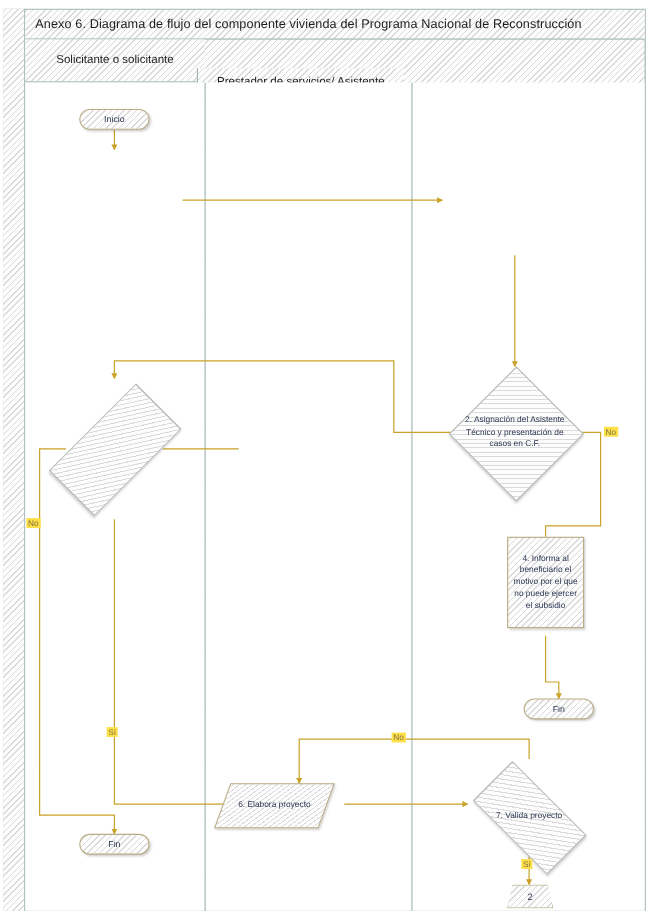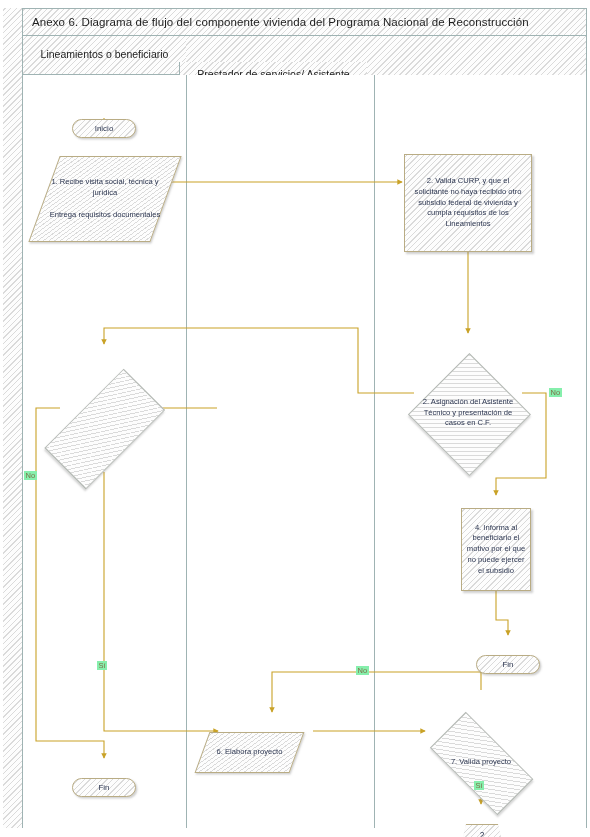--- a/index.html
+++ b/index.html
@@ -114,21 +114,20 @@
     position: absolute;
     box-sizing: border-box;
     display: flex;
     align-items: center;
     justify-content: center;
     text-align: center;
     color: #2b3550;
     font-size: 7.6px;
     line-height: 1.42;
     z-index: 3;
-    margin-top: 20px;
   }
   .node .lbl { position: relative; z-index: 2; padding: 0 4px; white-space: pre-line; }
 
   
   .terminator {
     border: 1px solid #b9ac84;
     border-radius: 11px;
     box-shadow: 1.5px 1.5px 2px rgba(120,120,120,.35);
     font-size: 8px;
     color: #2b3550;
@@ -178,40 +177,40 @@
     clip-path: polygon(12% 0%, 88% 0%, 100% 100%, 0% 100%);
     border: 1px solid #b9ac84;
     z-index: 1;
   }
 
   
   .branch-label {
     position: absolute;
     font-size: 7.5px;
     color: #7d7047;
-    background: #86efac;
+    background: #fde047;
     padding: 0 1.5px;
     z-index: 4;
     white-space: nowrap;
   }
 </style>
 </head>
 <body>
 
 <div id="page">
 
   <div id="frame" class="hatch"></div>
   <div id="gutter" class="hatch"></div>
 
   <div id="title-row" class="hatch">
     <span id="title-text">Anexo 6. Diagrama de flujo del componente vivienda del Programa Nacional de Reconstrucción</span>
   </div>
 
   <div id="lane-head-1" class="lane-head hatch">
-    <span>Lineamientos o beneficiario</span>
+    <span>Solicitante o solicitante</span>
   </div>
   <div id="lane-head-2" class="lane-head hatch">
     <span>Prestador de servicios/ Asistente Técnico</span>
   </div>
 
   <div id="lane-body-1" class="lane-body"></div>
   <div id="lane-body-2" class="lane-body"></div>
   <div id="lane-body-3" class="lane-body"></div>
 
   <svg id="connectors" viewBox="0 0 590 837" xmlns="http://www.w3.org/2000/svg">
@@ -245,30 +244,21 @@
       <path d="M 481 690 L 481 672 L 272 672 L 272 712" marker-end="url(#arrow)"></path>
 
       <path d="M 481 771 L 481 804" marker-end="url(#arrow)"></path>
     </g>
   </svg>
 
   <div class="node terminator hatch" style="left:72px; top:99px; width:64px; height:19px;">
     <span class="lbl">Inicio</span>
   </div>
 
-  <div class="node parallelogram" style="left:44px; top:136px; width:122px; height:86px;">
-    <span class="skin hatch"></span>
-    <span class="lbl">1. Recibe visita social, técnica y jurídica
-
-Entrega requisitos documentales</span>
-  </div>
-
-  <div class="node process hatch" style="left:404px; top:134px; width:128px; height:98px;">
-    <span class="lbl">2. Valida CURP, y que el solicitante no haya recibido otro subsidio federal de vivienda y cumpla requisitos de los Lineamientos</span>
-  </div>
+
 
   <div class="node diamond" style="left:408px; top:333px; width:120px; height:120px;">
     <span class="skin hatch"></span>
     <span class="lbl" style="width:104px;">2. Asignación del Asistente Técnico y presentación de casos en C.F.</span>
   </div>
 
   <div class="node process hatch" style="left:461px; top:488px; width:70px; height:83px;align-items:center;">
     <span class="lbl">4. Informa al beneficiario el motivo por el que no puede ejercer el subsidio</span>
   </div>
 

